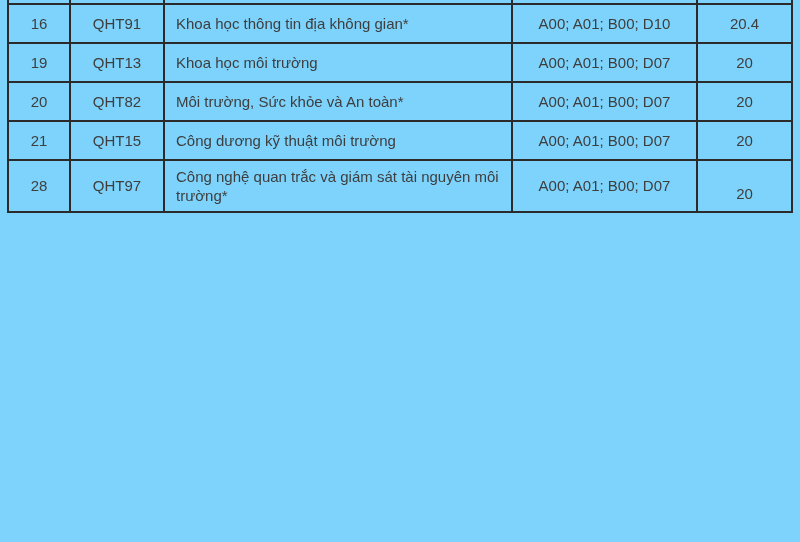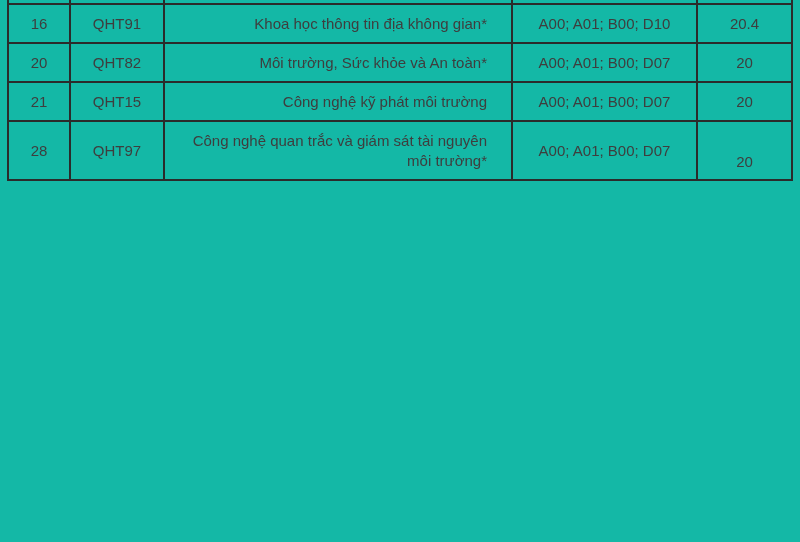--- a/index.html
+++ b/index.html
@@ -4,21 +4,21 @@
 <style>
   html, body {
     margin: 0;
     padding: 0;
     background: #ffffff;
   }
   .page {
     position: relative;
     width: 800px;
     height: 542px;
-    background: #14b8a6;
+    background: #7dd3fc;
     overflow: hidden;
     font-family: "Liberation Sans", sans-serif;
   }
   table.score-table {
     position: absolute;
     left: 7px;
     top: 0;
     width: 784px;
     border-collapse: collapse;
     table-layout: fixed;
@@ -33,30 +33,30 @@
     border: 2px solid #2b2b2b;
     font-size: 15px;
     line-height: 1.3;
     color: #3e3e3e;
     text-align: center;
     vertical-align: middle;
     padding: 2px 4px;
     overflow: hidden;
   }
   td.c-name {
-    text-align: right;
-    padding: 2px 24px 2px 11px;
+    text-align: left;
+    padding: 2px 8px 2px 11px;
   }
   tr.partial-row td {
     border-top: none;
     height: 3px;
     padding: 0;
   }
   tr.data-row { height: 39px; }
-  tr.data-row:last-child { height: 59px; }
+  tr.data-row:last-child { height: 52px; }
   
   tr.data-row:last-child td.c-score {
     vertical-align: bottom;
     padding-bottom: 8px;
   }
 </style>
 </head>
 <body>
 
 <div class="page">
@@ -77,30 +77,37 @@
         <td></td>
       </tr>
     <tr class="data-row">
       <td class="c-stt">16</td>
       <td class="c-code">QHT91</td>
       <td class="c-name">Khoa học thông tin địa không gian*</td>
       <td class="c-combo">A00; A01; B00; D10</td>
       <td class="c-score">20.4</td>
     </tr>
         <tr class="data-row">
+      <td class="c-stt">19</td>
+      <td class="c-code">QHT13</td>
+      <td class="c-name">Khoa học môi trường</td>
+      <td class="c-combo">A00; A01; B00; D07</td>
+      <td class="c-score">20</td>
+    </tr>
+        <tr class="data-row">
       <td class="c-stt">20</td>
       <td class="c-code">QHT82</td>
       <td class="c-name">Môi trường, Sức khỏe và An toàn*</td>
       <td class="c-combo">A00; A01; B00; D07</td>
       <td class="c-score">20</td>
     </tr>
         <tr class="data-row">
       <td class="c-stt">21</td>
       <td class="c-code">QHT15</td>
-      <td class="c-name">Công nghệ kỹ phát môi trường</td>
+      <td class="c-name">Công dương kỹ thuật môi trường</td>
       <td class="c-combo">A00; A01; B00; D07</td>
       <td class="c-score">20</td>
     </tr>
         <tr class="data-row">
       <td class="c-stt">28</td>
       <td class="c-code">QHT97</td>
       <td class="c-name">Công nghệ quan trắc và giám sát tài nguyên môi trường*</td>
       <td class="c-combo">A00; A01; B00; D07</td>
       <td class="c-score">20</td>
     </tr>

